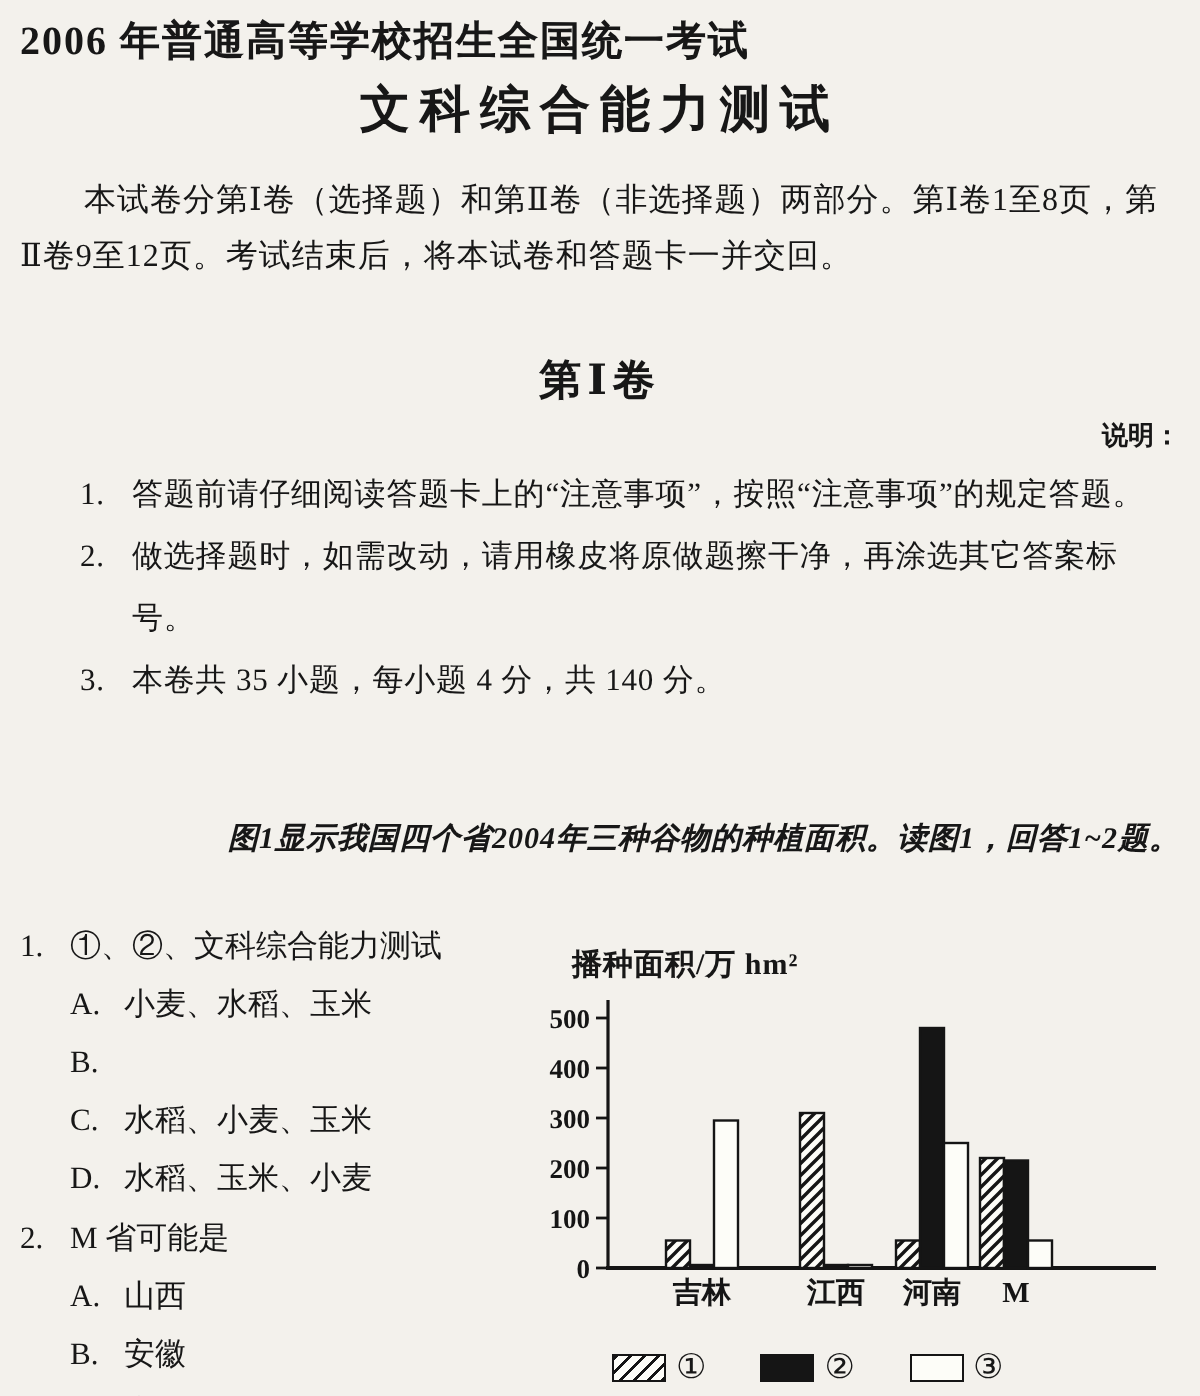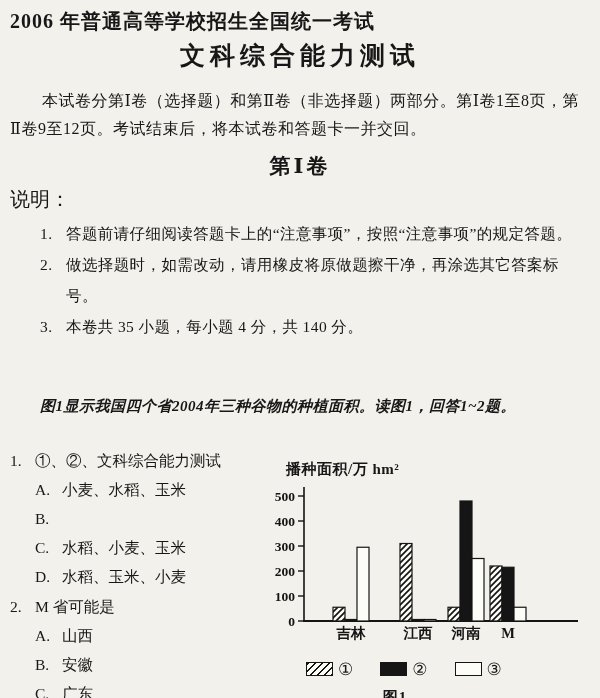--- a/index.html
+++ b/index.html
@@ -17,29 +17,29 @@
   .subject-title{
     text-align:center;font-size:25px;font-weight:700;letter-spacing:5px;
     margin:6px 0 0 0;line-height:1.3;
   }
   .intro{
     margin:14px 0 0 0;font-size:16px;line-height:1.8;text-indent:2em;
     letter-spacing:.5px;
   }
   .section-heading{
     text-align:center;font-size:21px;font-weight:700;letter-spacing:3px;
-    margin:8px 0 0 0;line-height:1.35;
+    margin:32px 0 0 0;line-height:1.35;
   }
-  .notes-label{font-weight:400;font-size:20px;margin-top:4px;line-height:1.5;}
+  .notes-label{font-weight:700;font-size:13px;margin-top:4px;line-height:1.5;text-align:right;}
   .notes{margin:4px 0 0 0;padding:0;list-style:none;}
   .note-item{display:flex;margin-left:30px;font-size:15.5px;line-height:31px;letter-spacing:.4px;}
   .note-num{flex:0 0 26px;}
   .passage{
     margin:52px 0 0 0;font-size:15px;line-height:1.7;text-indent:2em;
-    font-style:italic;font-weight:600;letter-spacing:.5px;
+    font-style:italic;font-weight:600;letter-spacing:.5px;text-align:right;
   }
   .qa-row{display:flex;margin-top:26px;}
   .q-col{flex:0 0 250px;}
   .chart-col{flex:1;padding-top:14px;}
   .q-stem{display:flex;font-size:15.5px;line-height:29px;}
   .q-num{flex:0 0 25px;}
   .option{display:flex;font-size:15.5px;line-height:29px;margin-left:25px;}
   .opt-label{flex:0 0 27px;}
   .question+.question{margin-top:1px;}
   .chart-ylabel{font-size:15px;font-weight:700;margin:0 0 2px 26px;letter-spacing:.5px;}

